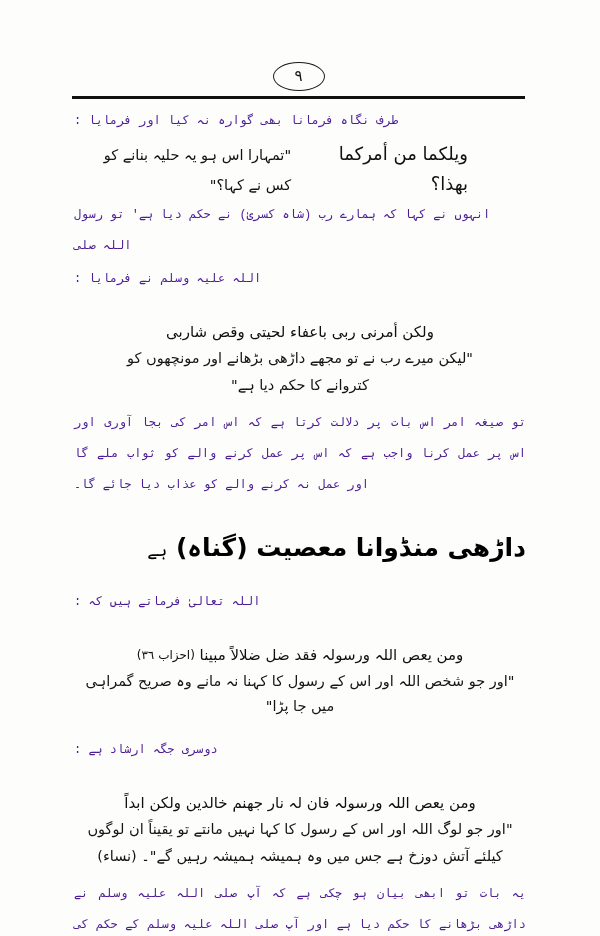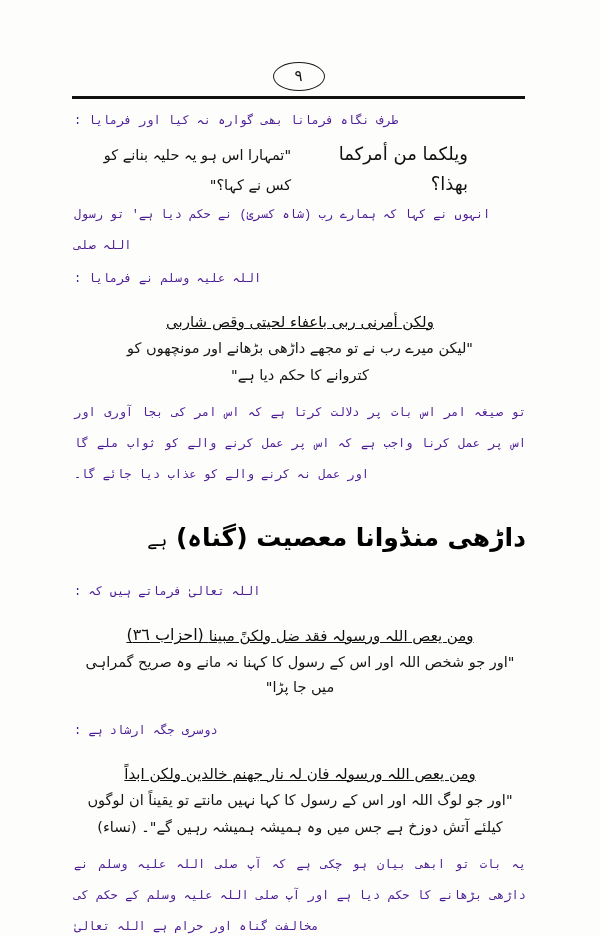--- a/index.html
+++ b/index.html
@@ -92,25 +92,24 @@
   }
 
   .arabic {
     direction: rtl;
     text-align: center;
     font-family: "DejaVu Sans", sans-serif;
     font-size: 15px;
     line-height: 26px;
     letter-spacing: 0.4px;
     color: #0f0f0f;
-    margin: 4px 0 1px 0;
-    text-decoration: underline;
+    margin: 14px 0 1px 0;
   }
   .arabic .ref {
-    font-size: 16px;
+    font-size: 12px;
     vertical-align: 1px;
     letter-spacing: 0;
   }
 
   .translation {
     direction: rtl;
     font-size: 14.5px;
     line-height: 25px;
     color: #141414;
     margin: 0 0 2px 0;
@@ -189,21 +188,21 @@
     <h2 class="section-heading">
       <span>داڑھی منڈوانا معصیت (گناہ)</span>
       <span class="tail">ہے</span>
     </h2>
 
     <p class="para leftline">اللہ تعالیٰ فرماتے ہیں کہ :</p>
 
     <div class="spacer-sm"></div>
 
     <p class="arabic">
-      <span>ومن یعص اللہ ورسولہ فقد ضل ولکنً مبینا</span>
+      <span>ومن یعص اللہ ورسولہ فقد ضل ضلالاً مبینا</span>
       <span class="ref">(احزاب ٣٦)</span>
     </p>
 
     <p class="translation">"اور جو شخص اللہ اور اس کے رسول کا کہنا نہ مانے وہ صریح گمراہی میں جا پڑا"</p>
 
     <div class="spacer-md"></div>
 
     <p class="para leftline">دوسری جگہ ارشاد ہے :</p>
 
     <div class="spacer-sm"></div>

